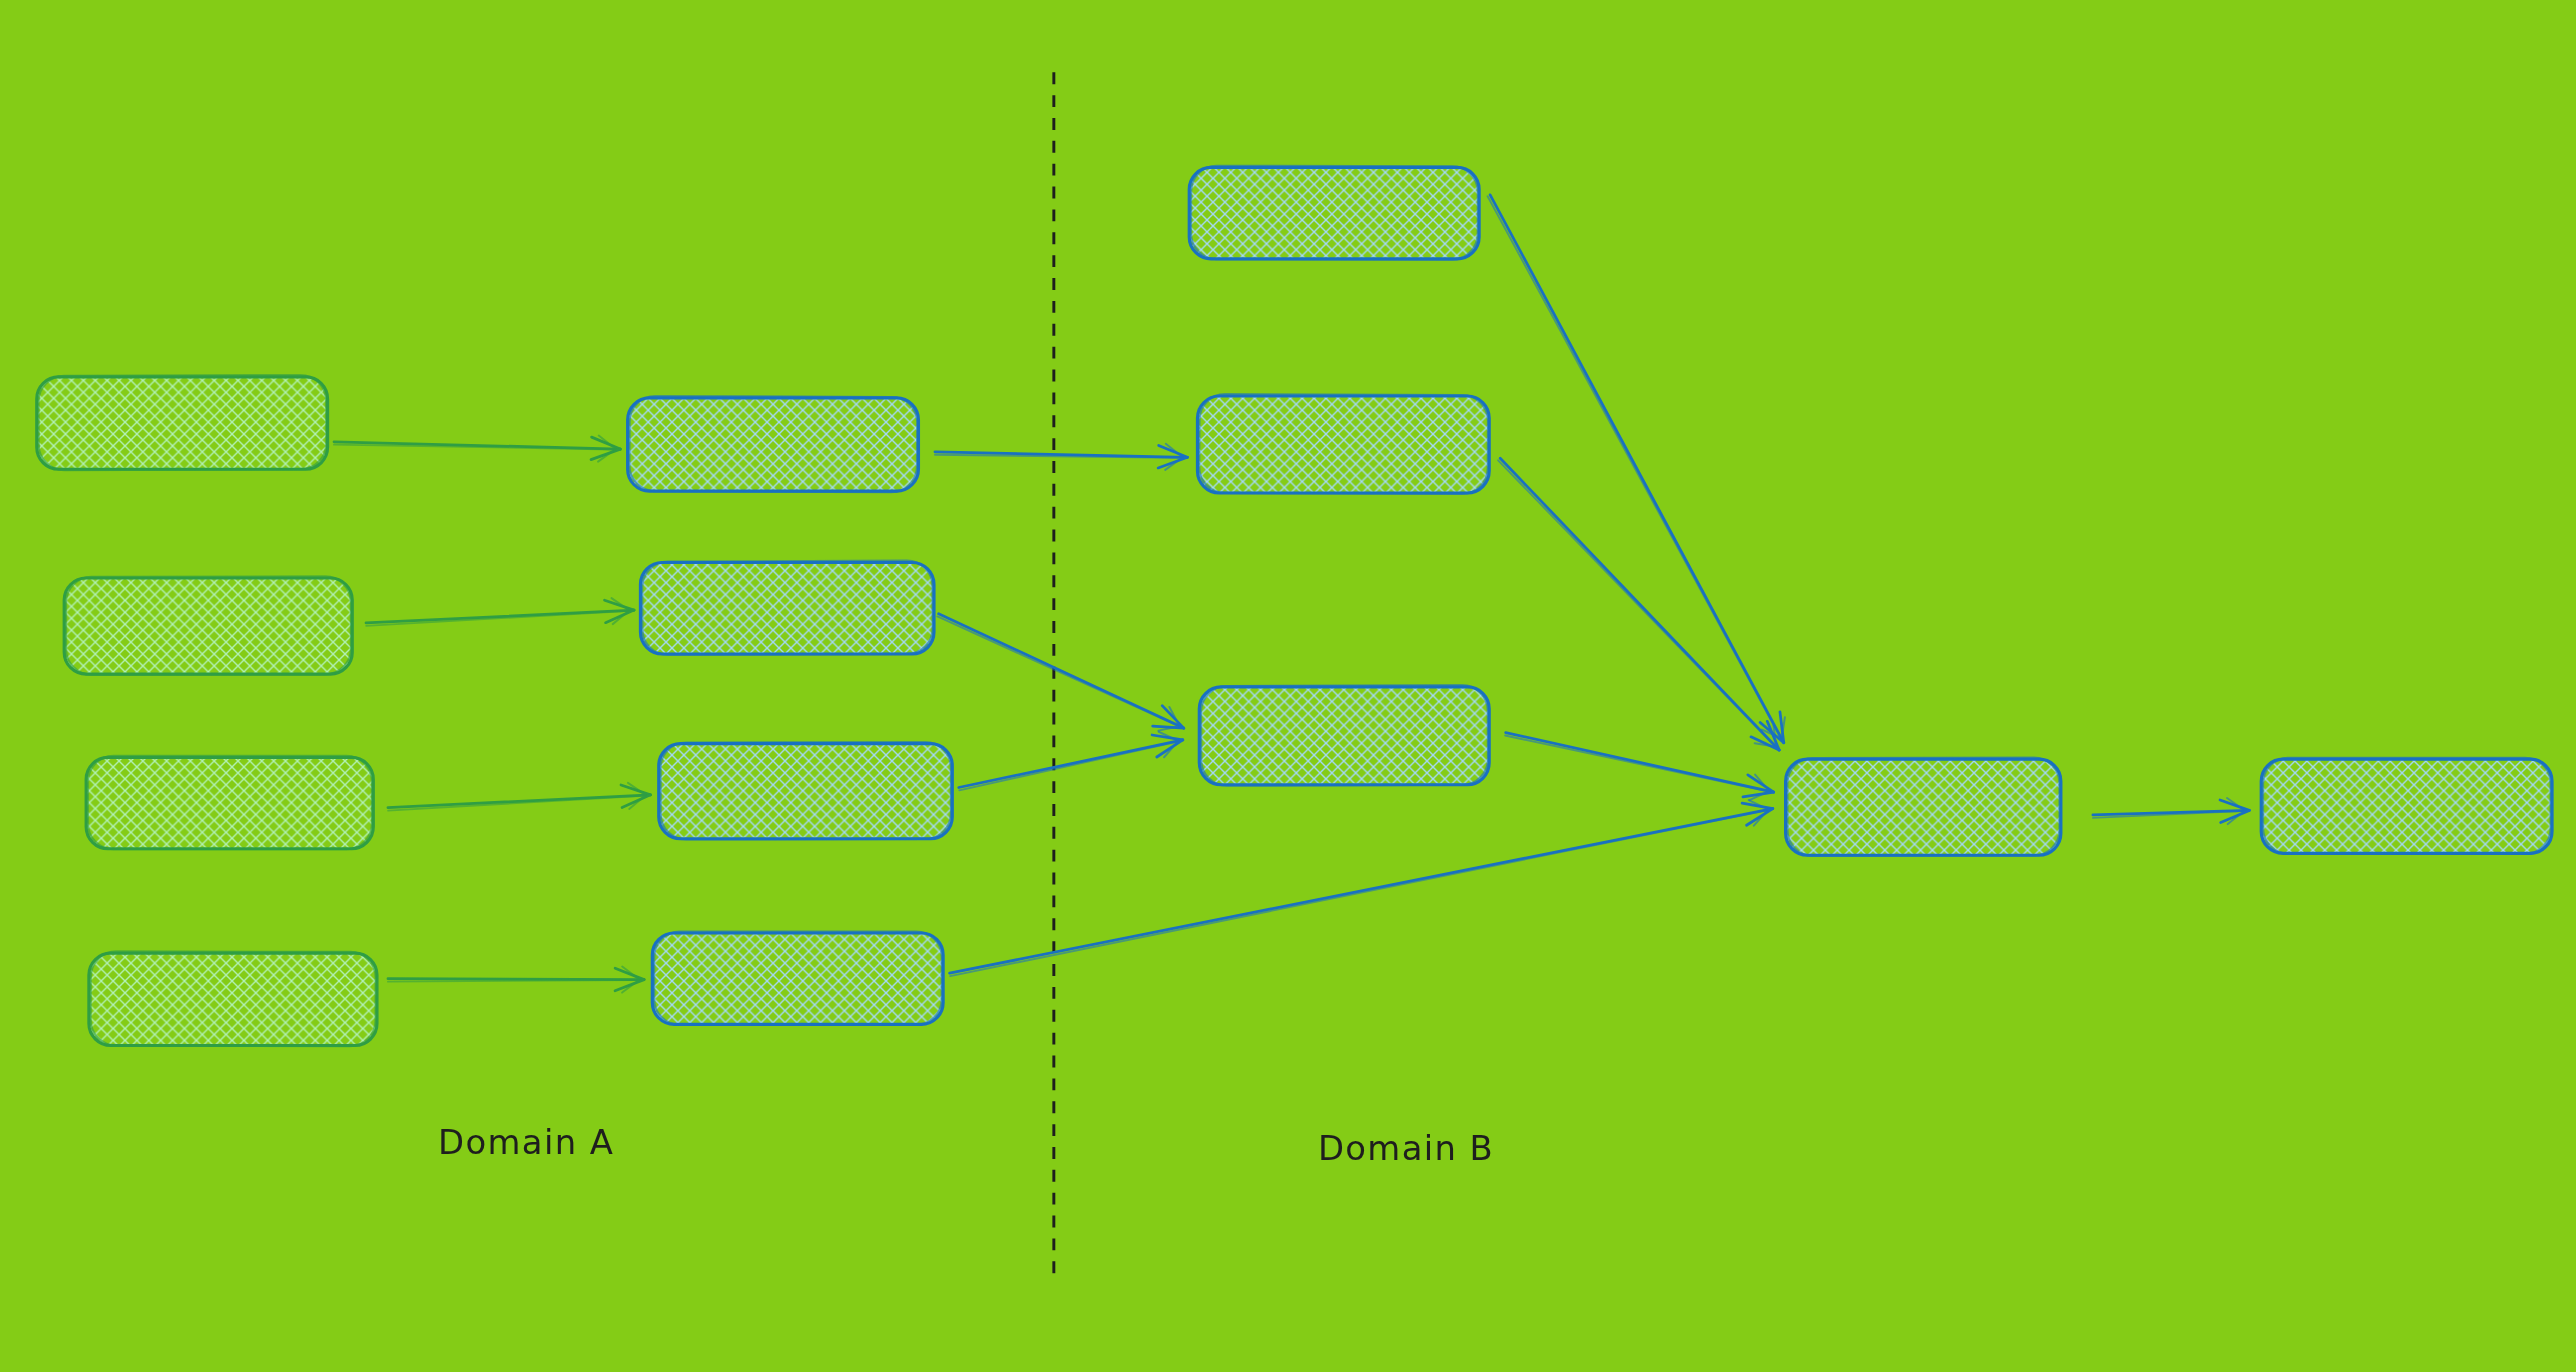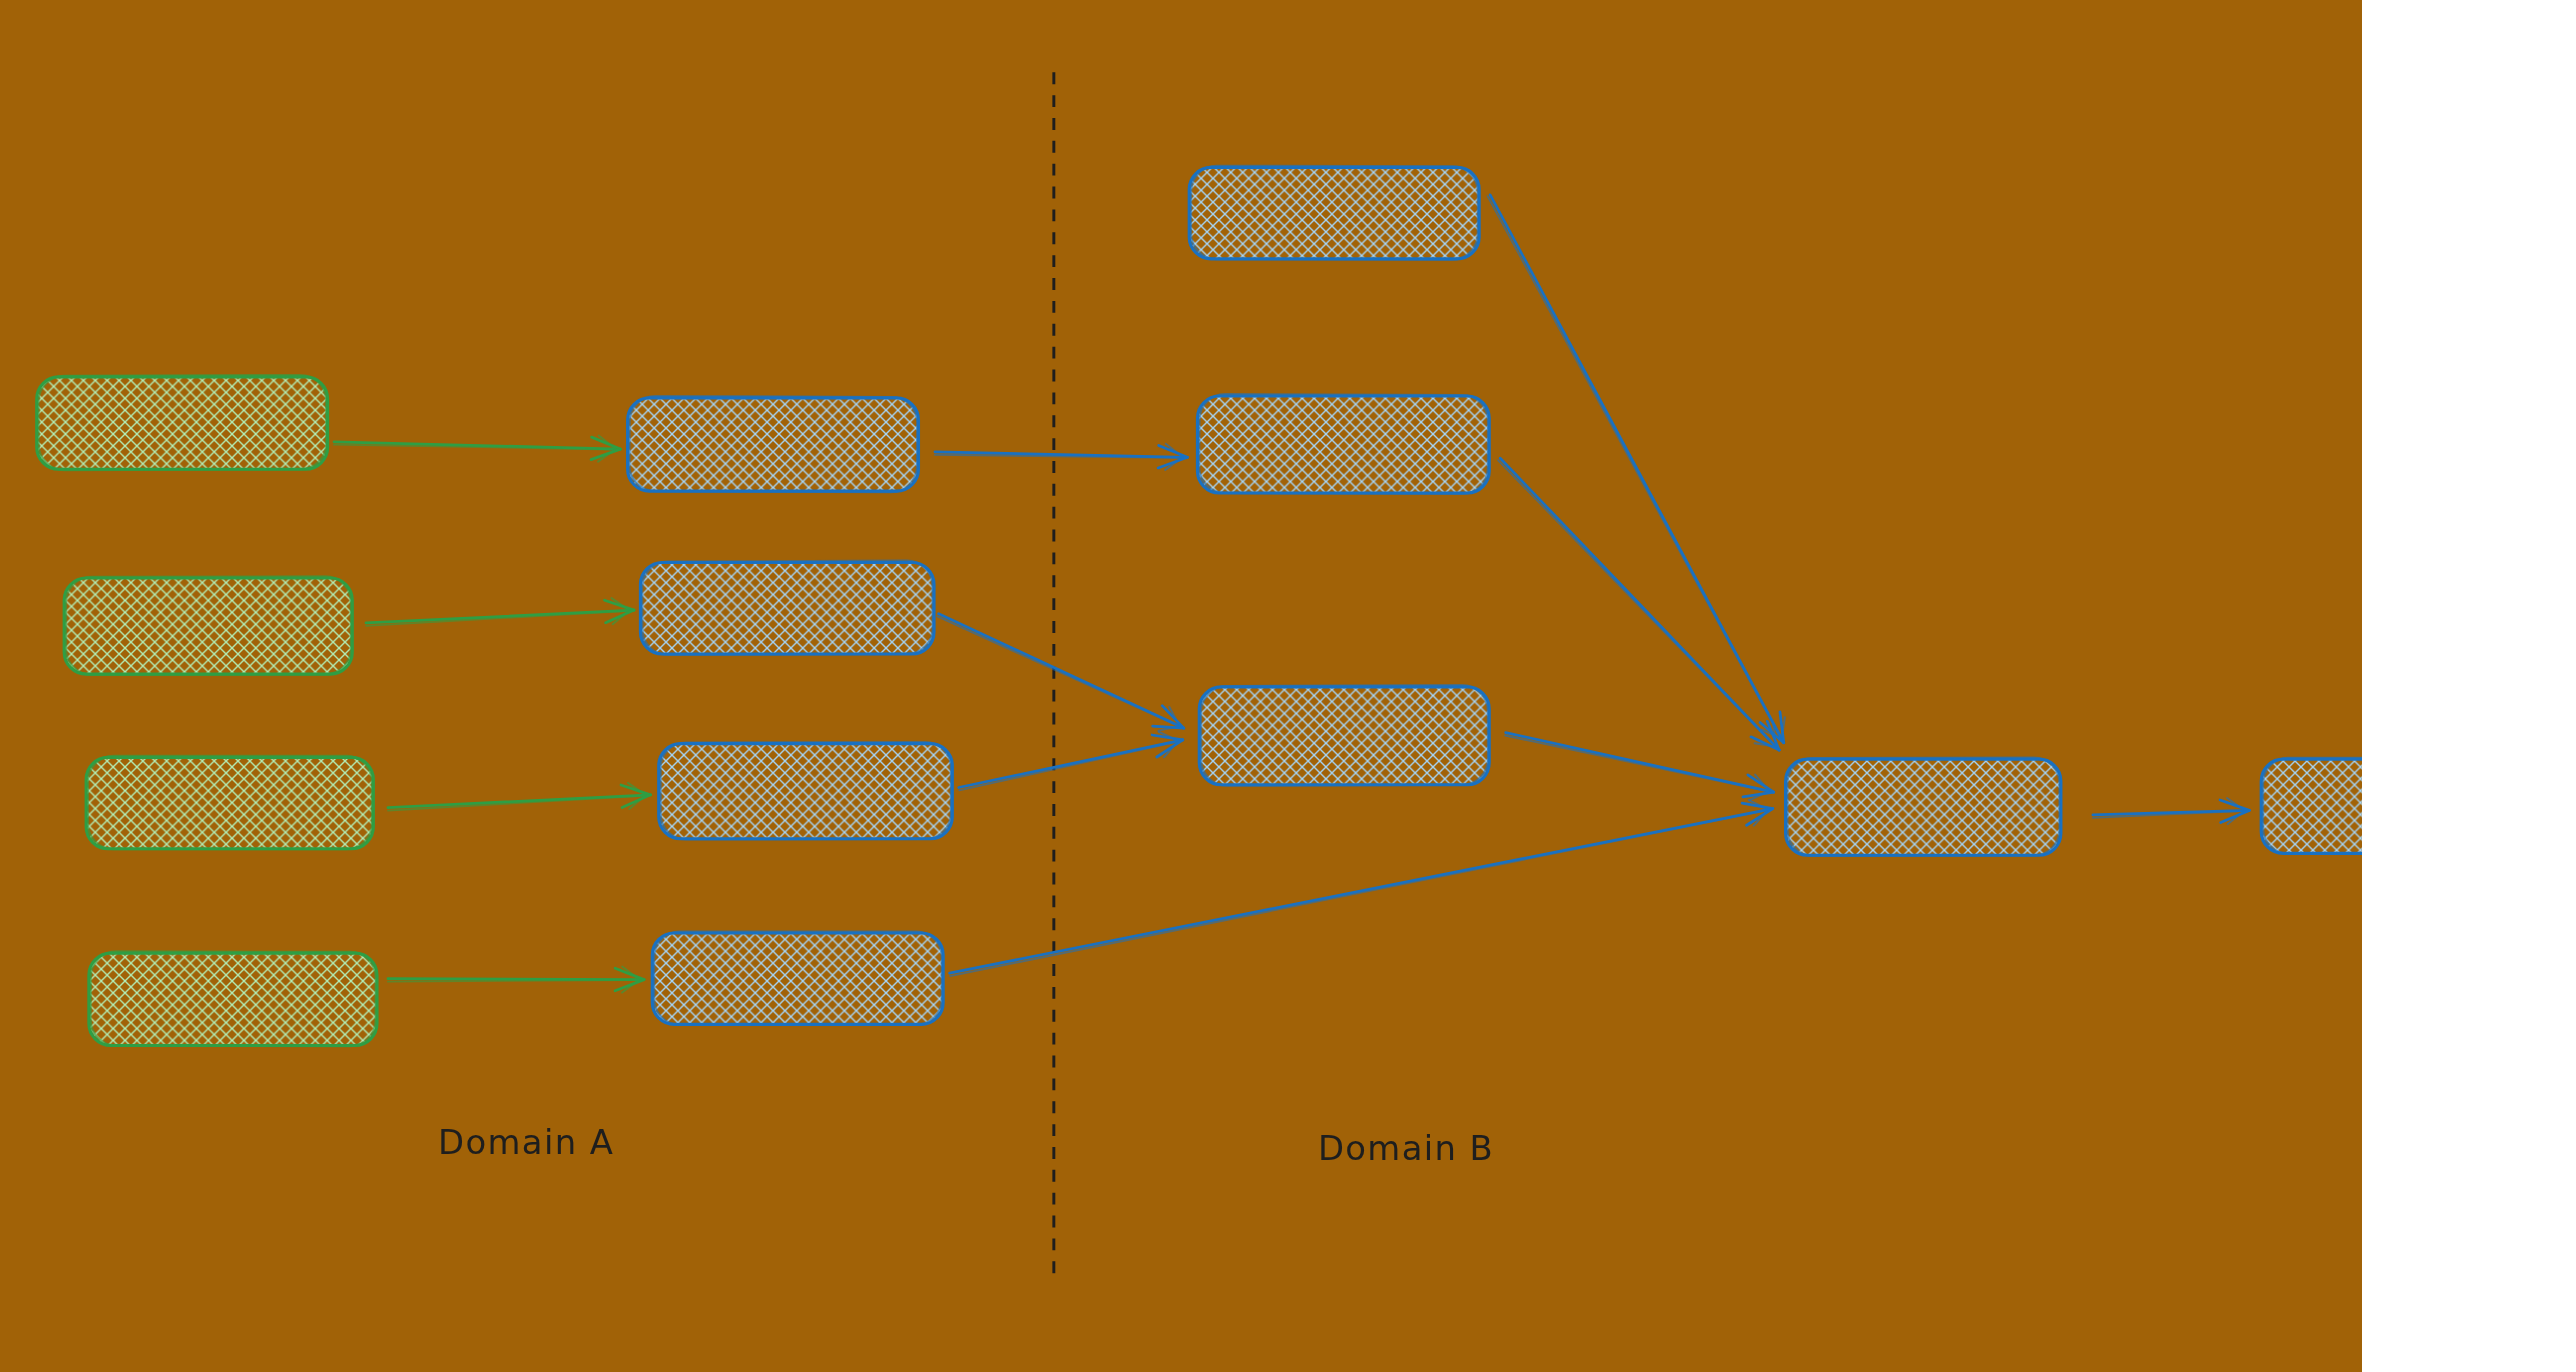--- a/index.html
+++ b/index.html
@@ -2,24 +2,24 @@
 <html style="font-size:14.6px"><head>
 <meta charset="utf-8">
 <style>
   html, body {
     margin: 0;
     padding: 0;
     background: #ffffff;
   }
   .canvas {
     position: relative;
-    width: 2362px;
+    width: 2576px;
     height: 1372px;
     overflow: hidden;
-    background: #a16207;
+    background: #84cc16;
   }
   svg { display: block; }
   .diagram-label {
     font-family: "DejaVu Sans", cursive, sans-serif;
     font-weight: 500;
     letter-spacing: 1.5px;
   }
 </style>
 </head>
 <body>

